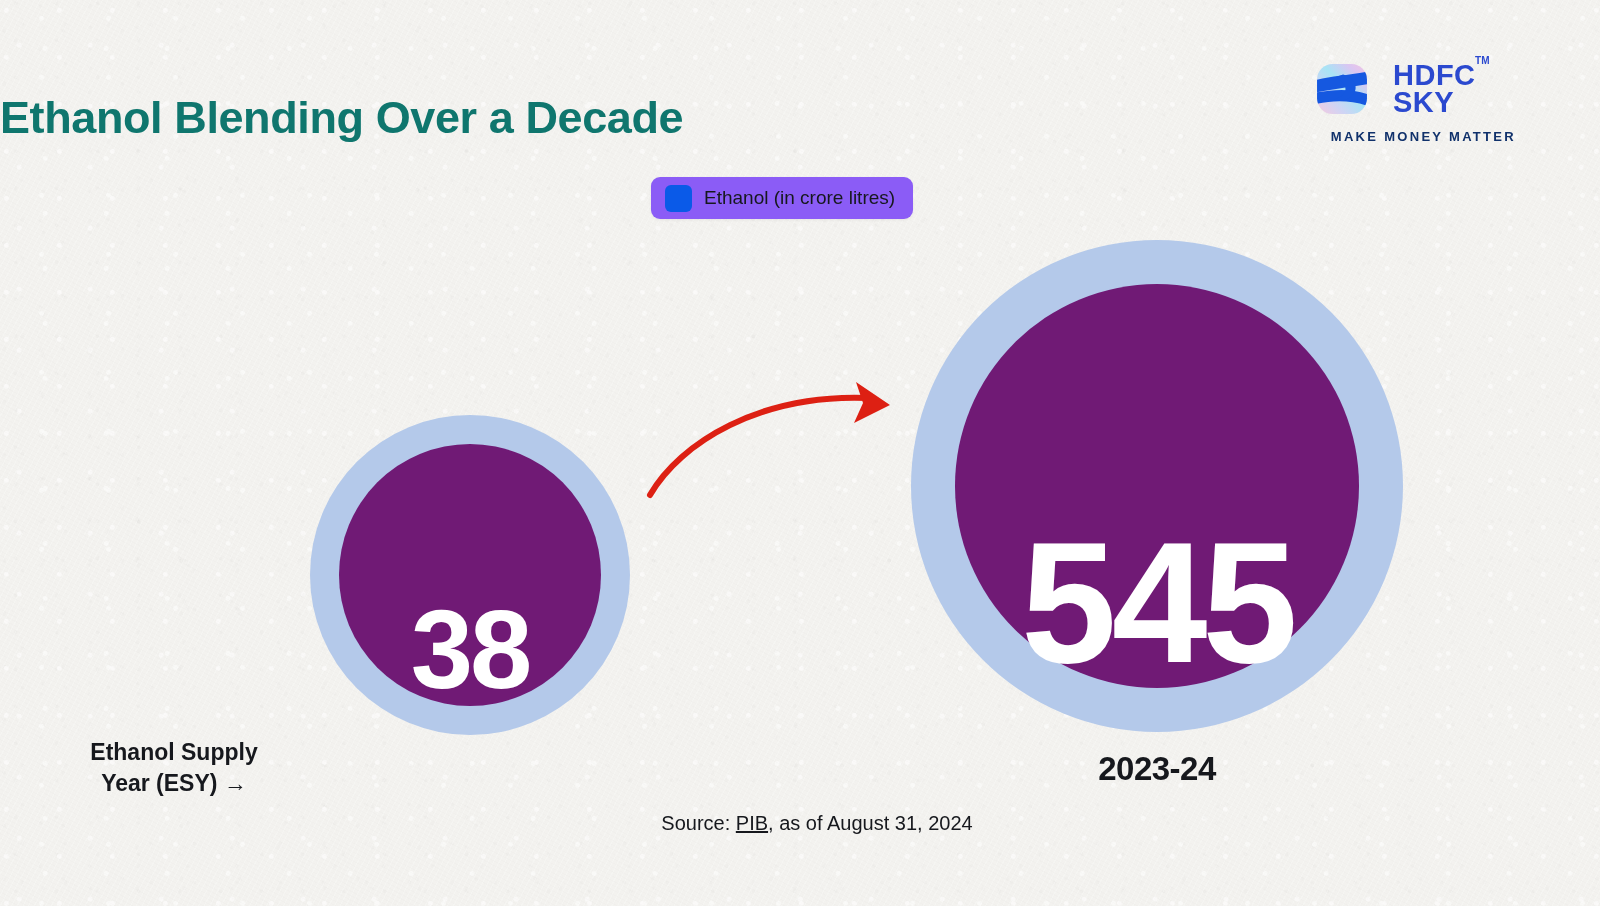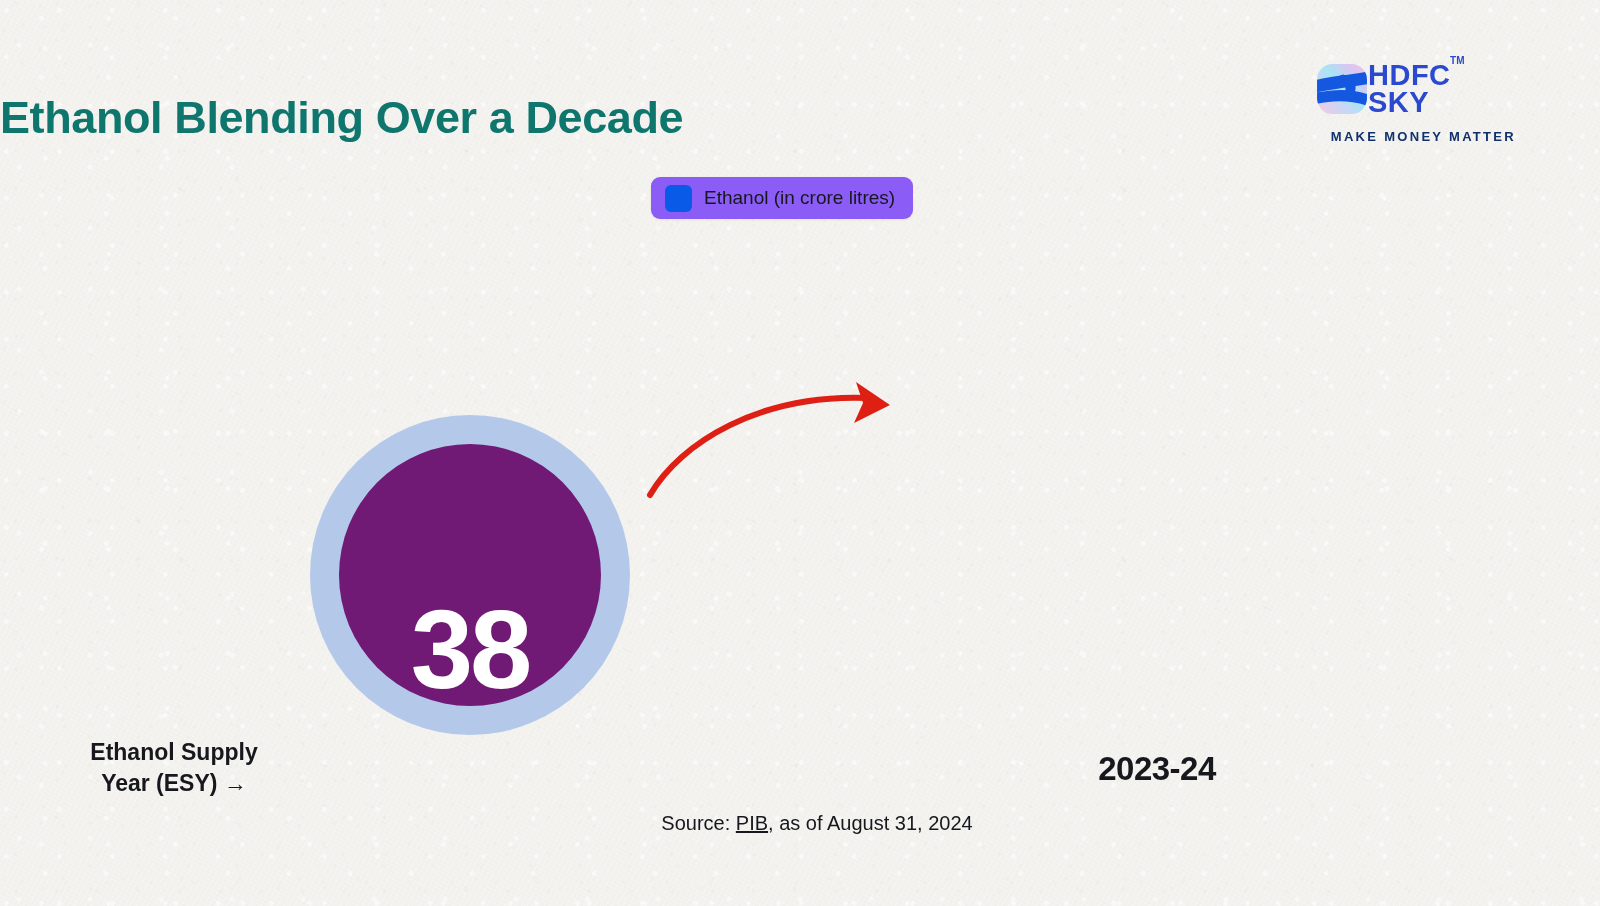--- a/index.html
+++ b/index.html
@@ -177,21 +177,21 @@
   #brand-logo {
     position: absolute;
     left: 1316px;
     top: 58px;
     width: 200px;
     height: 96px;
   }
   #brand-row {
     display: flex;
     align-items: center;
-    gap: 0;
+    gap: 25px;
     height: 62px;
   }
   #brand-mark { width: 52px; height: 52px; flex: 0 0 auto; }
   #brand-wordmark {
     position: relative;
     font-size: 29px;
     font-weight: 700;
     line-height: .92;
     color: #2b49cf;
     letter-spacing: .5px;
@@ -229,20 +229,25 @@
     <span id="legend-swatch"></span>
     <span id="legend-label">Ethanol (in crore litres)</span>
   </div>
 
   <div id="bubble-2013" class="bubble-outer">
     <div class="bubble-inner">
       <span class="bubble-value">38</span>
     </div>
   </div>
 
+  <div id="bubble-2023" class="bubble-outer">
+    <div class="bubble-inner">
+      <span class="bubble-value">545</span>
+    </div>
+  </div>
 
   <svg id="growth-arrow" viewBox="0 0 300 150">
     <path d="M 30 130 C 60 78, 140 28, 250 33" fill="none" stroke="#dd2013" stroke-width="6" stroke-linecap="round"></path>
     <path d="M 270 40 L 236 17 L 243 38 L 234 58 Z" fill="#dd2013"></path>
   </svg>
 
   <div id="label-2023" class="category-label">2023-24</div>
 
   <div id="axis-caption">
     <div>Ethanol Supply</div>

